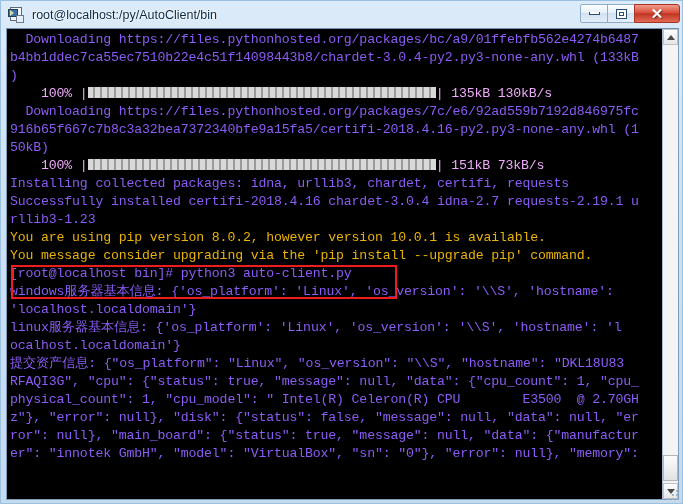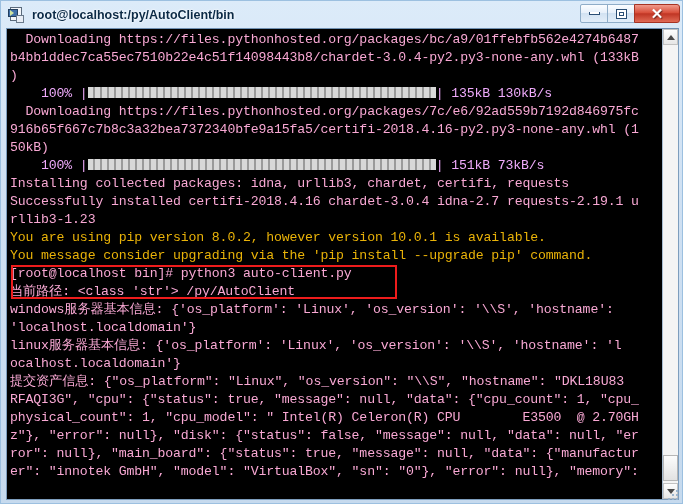--- a/index.html
+++ b/index.html
@@ -38,21 +38,20 @@
     border-left:4px solid #cfe4a0; border-top:3px solid transparent;
     border-bottom:3px solid transparent;
   }
   .title-icon .corner {
     position:absolute; left:8px; top:9px; width:8px; height:8px;
     background:#e8eef6; border:1px solid #6b7b8c;
   }
   .title-text {
     font-size:12.5px; color:#0b2a46; white-space:nowrap;
     text-shadow:0 0 3px #fff, 0 0 2px #fff;
-    font-weight:bold;
   }
 
   
   .winbtns {
     position:absolute; right:4px; top:3px;
     display:flex; align-items:center;
   }
   .wbtn {
     width:28px; height:19px;
     border:1px solid #8fadc8; margin-left:-1px;
@@ -89,21 +88,21 @@
   .term {
     position:absolute; left:0; top:0; right:16px; bottom:0;
     background:#000;
     padding:2px 0 0 3px;
     overflow:hidden;
   }
   .line {
     font-family:"Liberation Mono", monospace;
     font-size:13.2px;
     line-height:18px;
-    color:#f9a8d4;
+    color:#8b5cf6;
     white-space:pre;
     letter-spacing:-0.15px;
   }
   .line.yellow { color:#eab308; }
   .line.progress { color:#f0abfc; }
   .bar {
     display:inline-block;
     background:repeating-linear-gradient(
       to right,
       #d8d8d8 0px, #d8d8d8 5px,
@@ -183,21 +182,20 @@
         <div class="line">  Downloading https://files.pythonhosted.org/packages/7c/e6/92ad559b7192d846975fc</div>
         <div class="line">916b65f667c7b8c3a32bea7372340bfe9a15fa5/certifi-2018.4.16-py2.py3-none-any.whl (1</div>
         <div class="line">50kB)</div>
         <div class="line progress"><span>    100% |</span><span class="bar" style="width: 348px;"></span><span>| 151kB 73kB/s</span></div>
         <div class="line">Installing collected packages: idna, urllib3, chardet, certifi, requests</div>
         <div class="line">Successfully installed certifi-2018.4.16 chardet-3.0.4 idna-2.7 requests-2.19.1 u</div>
         <div class="line">rllib3-1.23</div>
         <div class="line yellow">You are using pip version 8.0.2, however version 10.0.1 is available.</div>
         <div class="line yellow">You message consider upgrading via the 'pip install --upgrade pip' command.</div>
         <div class="line">[root@localhost bin]# python3 auto-client.py</div>
-        <div class="line">当前路径: &lt;class 'str'&gt; /py/AutoClient</div>
         <div class="line">windows服务器基本信息: {'os_platform': 'Linux', 'os_version': '\\S', 'hostname':</div>
         <div class="line">'localhost.localdomain'}</div>
         <div class="line">linux服务器基本信息: {'os_platform': 'Linux', 'os_version': '\\S', 'hostname': 'l</div>
         <div class="line">ocalhost.localdomain'}</div>
         <div class="line">提交资产信息: {"os_platform": "Linux", "os_version": "\\S", "hostname": "DKL18U83</div>
         <div class="line">RFAQI3G", "cpu": {"status": true, "message": null, "data": {"cpu_count": 1, "cpu_</div>
         <div class="line">physical_count": 1, "cpu_model": " Intel(R) Celeron(R) CPU        E3500  @ 2.70GH</div>
         <div class="line">z"}, "error": null}, "disk": {"status": false, "message": null, "data": null, "er</div>
         <div class="line">ror": null}, "main_board": {"status": true, "message": null, "data": {"manufactur</div>
         <div class="line">er": "innotek GmbH", "model": "VirtualBox", "sn": "0"}, "error": null}, "memory":</div>

